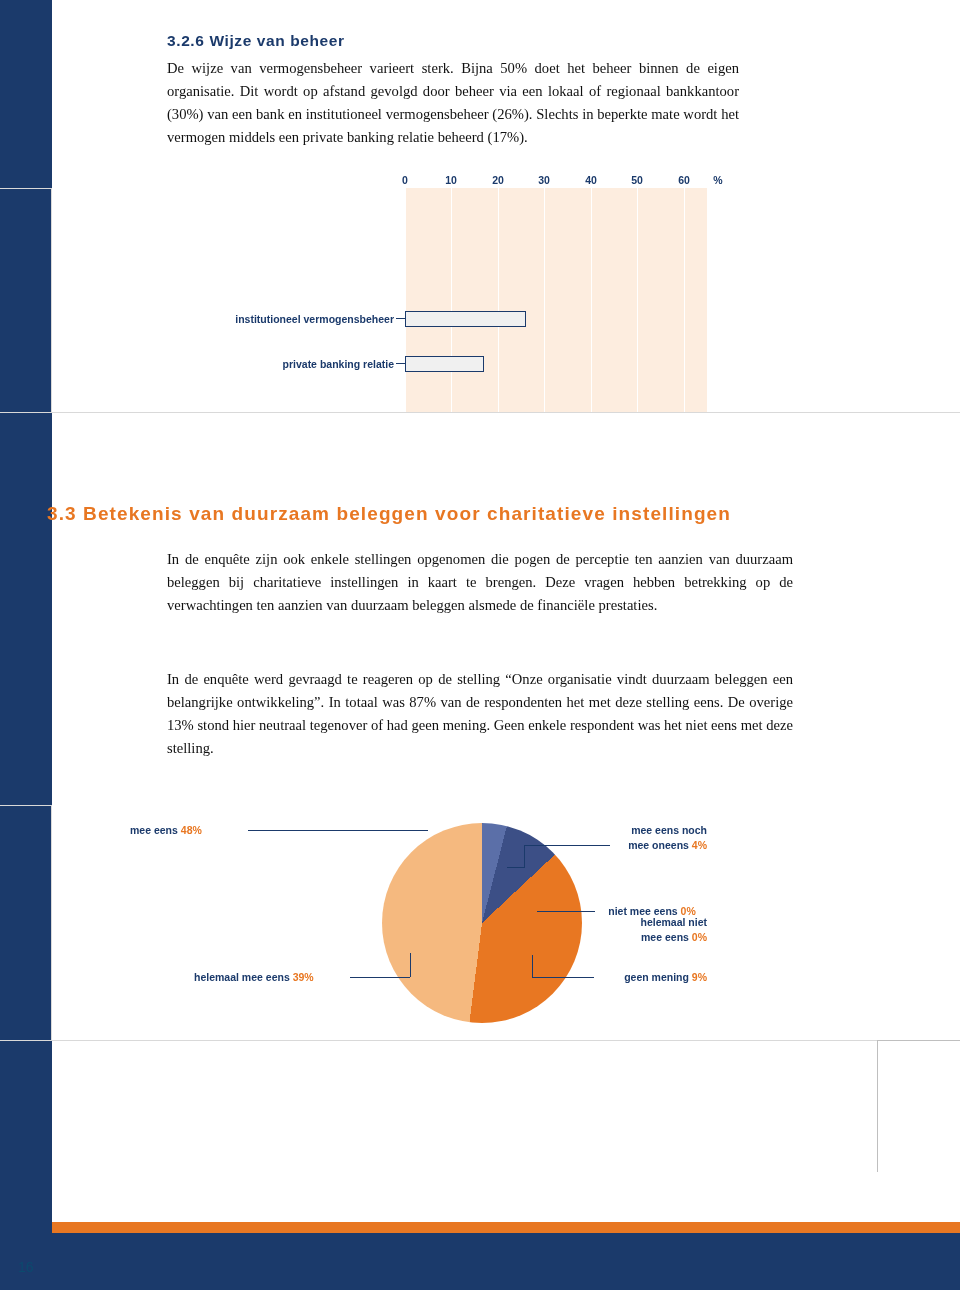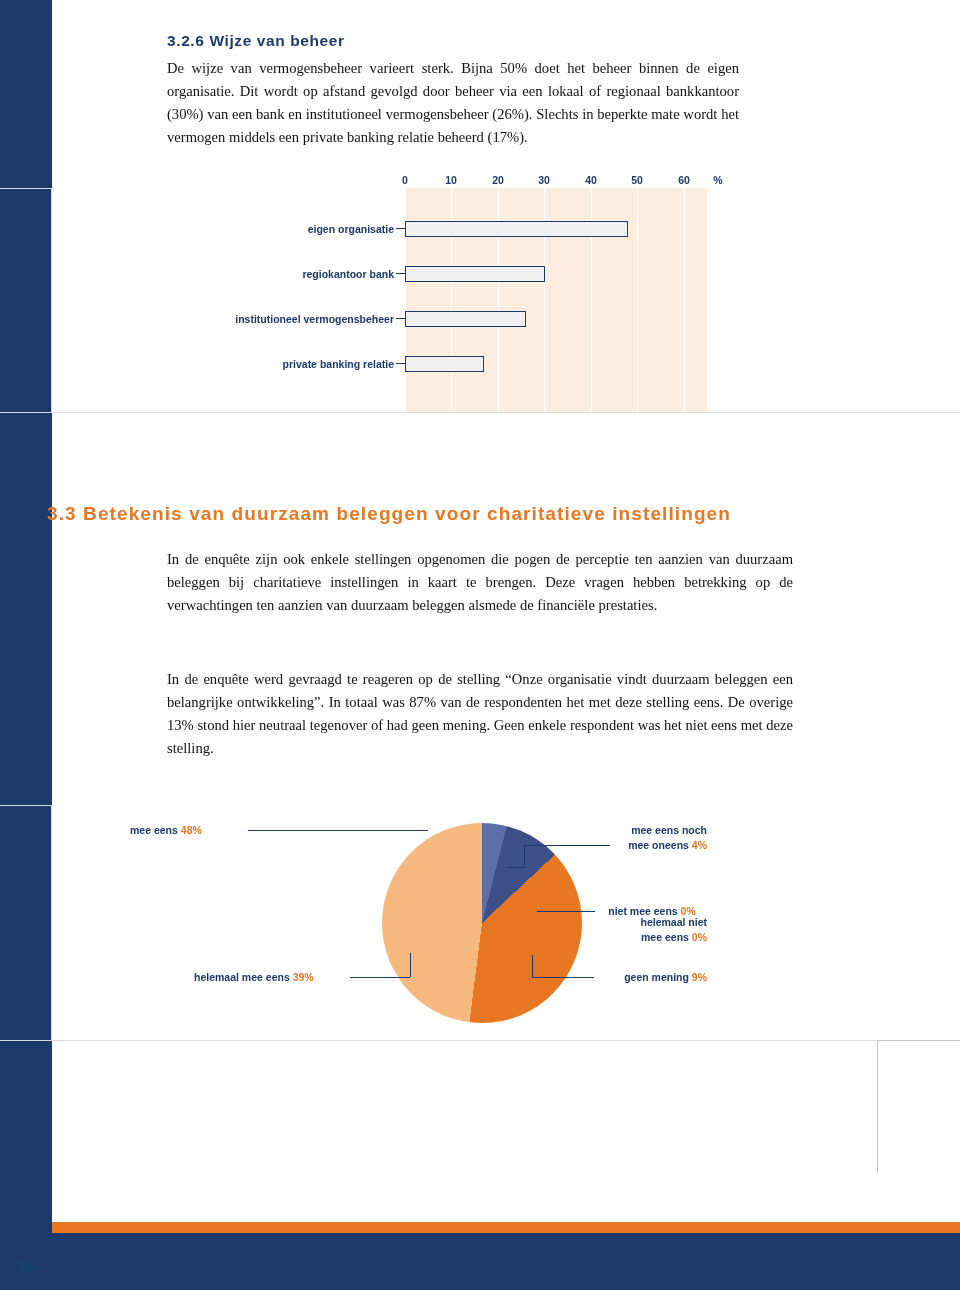--- a/index.html
+++ b/index.html
@@ -143,30 +143,20 @@
       <span style="left:0px;">0</span>
       <span style="left:46px;">10</span>
       <span style="left:93px;">20</span>
       <span style="left:139px;">30</span>
       <span style="left:186px;">40</span>
       <span style="left:232px;">50</span>
       <span style="left:279px;">60</span>
       <span style="left:313px;">%</span>
     </div>
 
-    <div class="bar-row" style="top:32px;">
-      <div class="bar-cat">eigen organisatie</div>
-      <div class="tick"></div>
-      <div class="bar" style="width:223px;"></div>
-    </div>
-    <div class="bar-row" style="top:77px;">
-      <div class="bar-cat">regiokantoor bank</div>
-      <div class="tick"></div>
-      <div class="bar" style="width:140px;"></div>
-    </div>
     <div class="bar-row" style="top:122px;">
       <div class="bar-cat">institutioneel vermogensbeheer</div>
       <div class="tick"></div>
       <div class="bar" style="width:121px;"></div>
     </div>
     <div class="bar-row" style="top:167px;">
       <div class="bar-cat">private banking relatie</div>
       <div class="tick"></div>
       <div class="bar" style="width:79px;"></div>
     </div>

